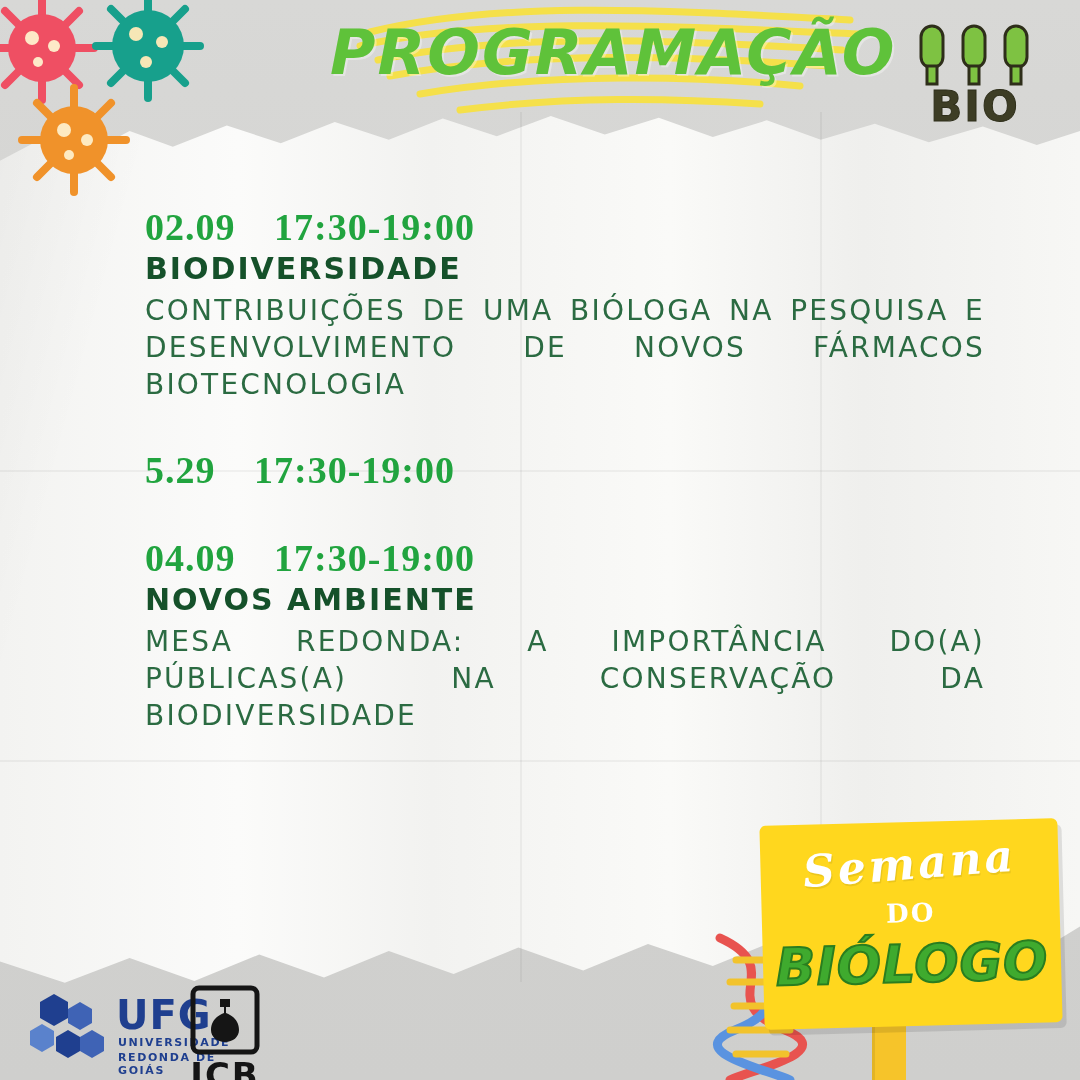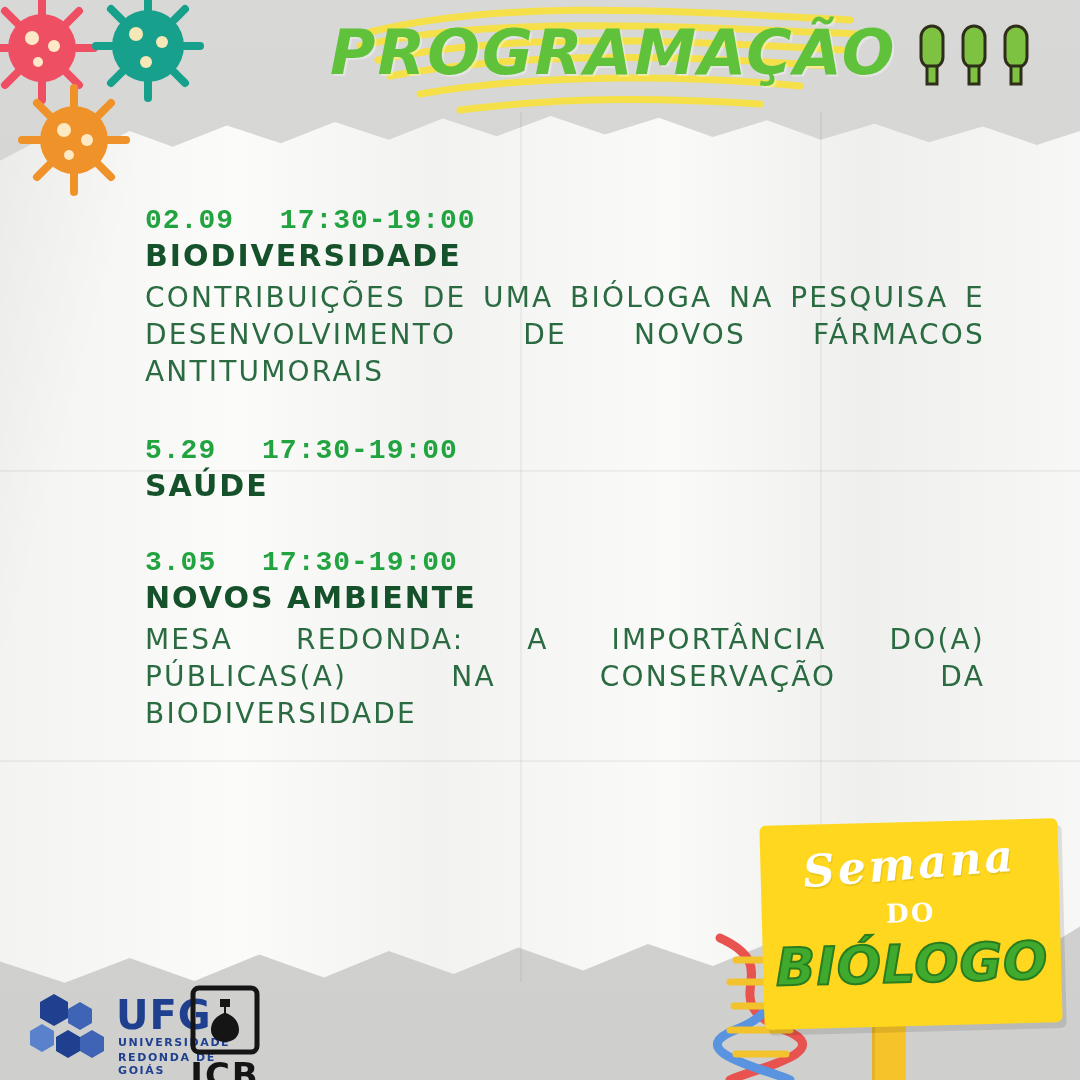--- a/index.html
+++ b/index.html
@@ -94,23 +94,23 @@
 
   
   .schedule {
     position: absolute;
     left: 145px;
     top: 205px;
     width: 840px;
   }
   .entry { margin-bottom: 44px; }
   .entry-head {
-    font-family: Liberation Mono, monospace;
-    font-weight: bold;
-    font-size: 28px;
+    font-family: Liberation Serif, serif;
+    font-weight: bold;
+    font-size: 38px;
     color: #21a43f;
     letter-spacing: 1px;
     margin-bottom: 2px;
   }
   .entry-head .time { margin-left: 28px; }
   .entry-theme {
     font-family: "DejaVu Sans", sans-serif;
     font-weight: bold;
     font-size: 30px;
     letter-spacing: 2px;
@@ -289,44 +289,44 @@
     <svg width="140" height="70" viewBox="0 0 140 70">
       <g>
         <rect x="16" y="6" width="22" height="42" rx="11" fill="#7ec242" stroke="#2e2e1a" stroke-width="3"></rect>
         <rect x="22" y="46" width="10" height="18" fill="#7ec242" stroke="#2e2e1a" stroke-width="3"></rect>
         <rect x="58" y="6" width="22" height="42" rx="11" fill="#7ec242" stroke="#2e2e1a" stroke-width="3"></rect>
         <rect x="64" y="46" width="10" height="18" fill="#7ec242" stroke="#2e2e1a" stroke-width="3"></rect>
         <rect x="100" y="6" width="22" height="42" rx="11" fill="#7ec242" stroke="#2e2e1a" stroke-width="3"></rect>
         <rect x="106" y="46" width="10" height="18" fill="#7ec242" stroke="#2e2e1a" stroke-width="3"></rect>
       </g>
     </svg>
+    <div class="bio">BIO</div>
   </div>
 
   <div class="schedule">
 
     <div class="entry">
       <div class="entry-head">
         <span>02.09</span>
         <span class="time">17:30-19:00</span>
       </div>
       <div class="entry-theme">BIODIVERSIDADE</div>
-      <div class="entry-desc">CONTRIBUIÇÕES DE UMA BIÓLOGA NA PESQUISA E DESENVOLVIMENTO DE NOVOS FÁRMACOS ANTITUMORAIS</div>
+      <div class="entry-desc">CONTRIBUIÇÕES DE UMA BIÓLOGA NA PESQUISA E DESENVOLVIMENTO DE NOVOS FÁRMACOS BIOTECNOLOGIA</div>
     </div>
 
     <div class="entry">
       <div class="entry-head">
         <span>5.29</span>
         <span class="time">17:30-19:00</span>
       </div>
-      <div class="entry-theme">SAÚDE</div>
     </div>
 
     <div class="entry">
       <div class="entry-head">
-        <span>3.05</span>
+        <span>04.09</span>
         <span class="time">17:30-19:00</span>
       </div>
       <div class="entry-theme">NOVOS AMBIENTE</div>
       <div class="entry-desc">MESA REDONDA: A IMPORTÂNCIA DO(A) PÚBLICAS(A) NA CONSERVAÇÃO DA BIODIVERSIDADE</div>
     </div>
 
   </div>
 
   <svg class="dna" viewBox="0 0 140 150">
     <g fill="none" stroke-width="9" stroke-linecap="round">

